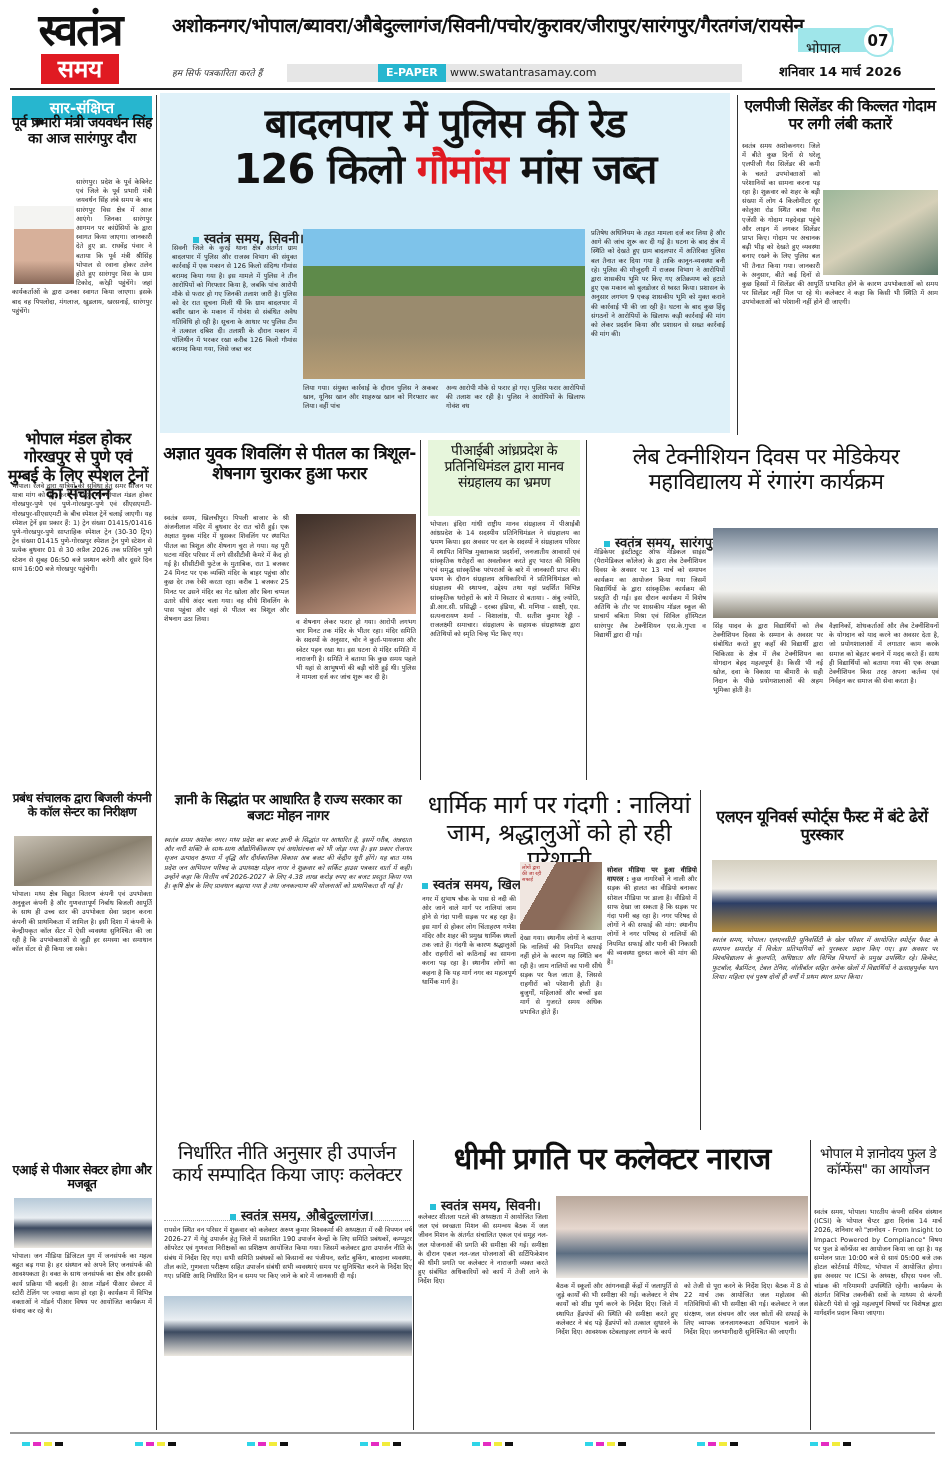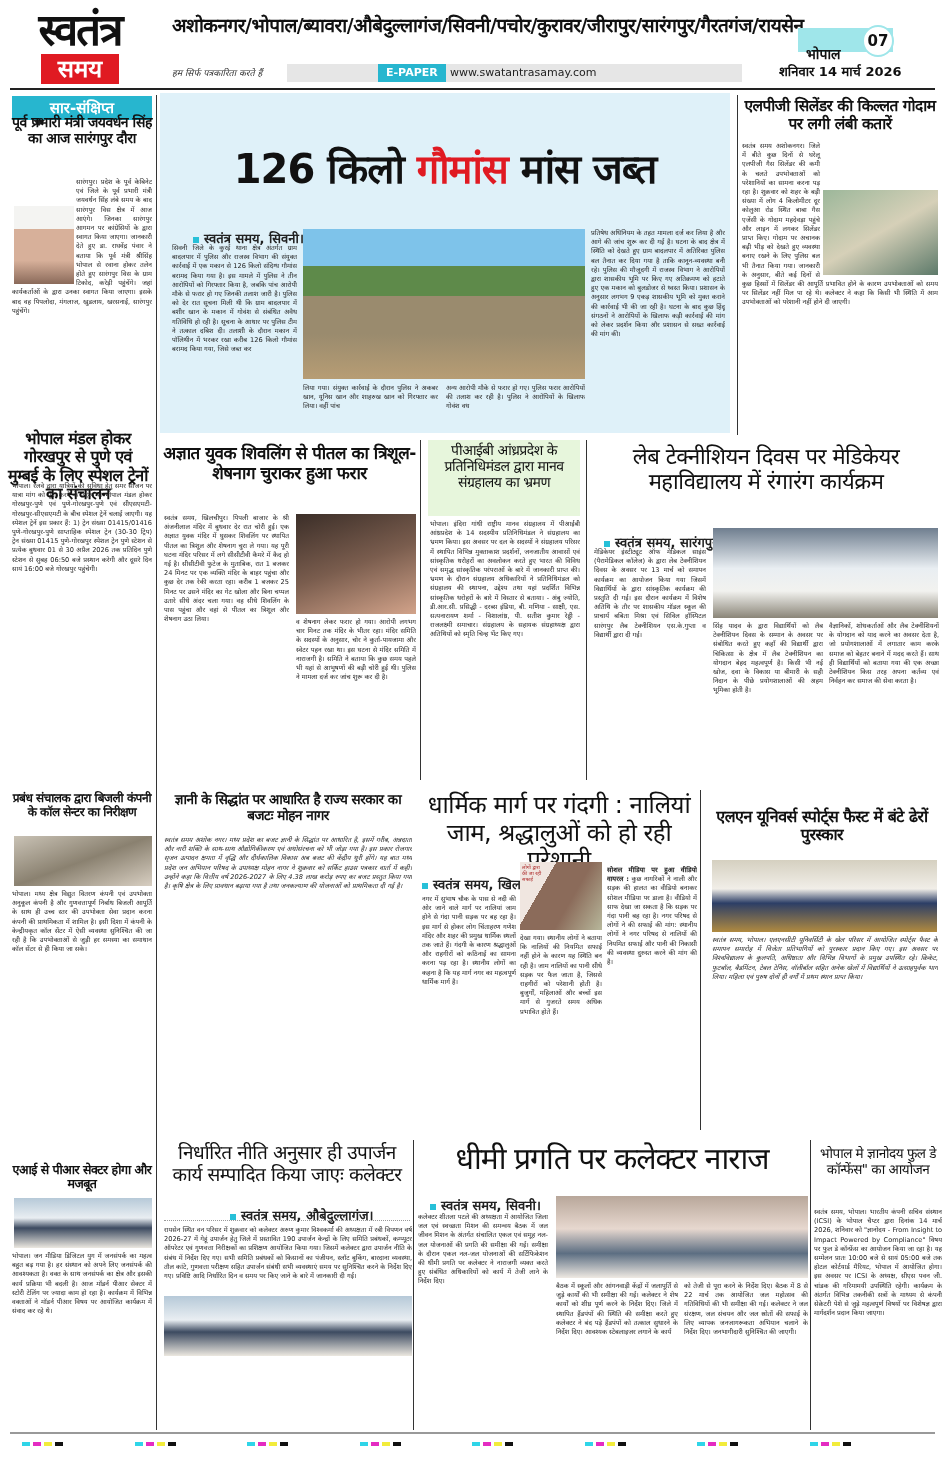--- a/index.html
+++ b/index.html
@@ -7,21 +7,21 @@
 .abs{position:absolute}
 .masthead-logo{left:10px;top:6px;width:140px;height:80px}
 .logo-top{font-family:"DejaVu Serif",serif;font-weight:bold;font-size:44px;line-height:48px;letter-spacing:-2px;color:#111;text-align:center}
 .logo-bottom{margin:0 auto;width:78px;background:#e01a22;color:#fff;font-weight:bold;font-size:24px;line-height:30px;text-align:center}
 .cities{left:172px;top:12px;font-size:19px;font-weight:bold;letter-spacing:-0.5px;white-space:nowrap;color:#111}
 .tagline{left:172px;top:66px;font-size:9px;color:#333;font-style:italic}
 .epaper-bar{left:287px;top:64px;width:455px;height:18px;background:#e6e6e6}
 .epaper-tag{left:378px;top:64px;height:18px;padding:0 8px;background:#27b6cf;color:#fff;font-size:11px;line-height:18px;font-weight:bold}
 .epaper-url{left:450px;top:64px;font-size:11px;line-height:18px;color:#222}
 .edition-box{left:798px;top:28px;width:95px;height:24px;background:#9fe6ea}
-.edition-name{left:806px;top:44px;font-size:14px;font-weight:bold}
+.edition-name{left:806px;top:38px;font-size:14px;font-weight:normal}
 .page-num{left:862px;top:25px;width:32px;height:32px;border-radius:50%;background:#fff;border:2px solid #9fe6ea;font-size:15px;font-weight:bold;text-align:center;line-height:28px}
 .date{left:779px;top:62px;font-size:13px;font-weight:bold;white-space:nowrap}
 .rule{left:10px;top:88px;width:925px;height:2px;background:#222}
 .col-sep{background:#333;width:1px}
 .body-text{font-size:6.6px;line-height:9.2px;color:#222;text-align:justify;overflow:hidden}
 .hl{font-weight:bold;color:#111;text-align:center;line-height:1.15;letter-spacing:-0.5px}
 .byline{font-size:13px;font-weight:bold;color:#222}
 .byline:before{content:"";display:inline-block;width:6px;height:6px;background:#27c0d8;margin-right:5px}
 .photo{background:linear-gradient(135deg,#7d8a6a,#b9a98a 45%,#6f7c60);}
 .photo2{background:linear-gradient(160deg,#c9c2b5,#8a8170 50%,#d8cfc2)}
@@ -81,21 +81,21 @@
 
 <article>
   <h2 class="abs hl" style="left:12px;top:1163px;width:140px;font-size:12.5px">एआई से पीआर सेक्टर होगा और मजबूत</h2>
   <div class="abs photo3" style="left:14px;top:1198px;width:138px;height:50px"></div>
   <p class="abs body-text" style="left:12px;top:1252px;width:140px;height:178px">भोपाल। जन मीडिया डिजिटल युग में जनसंपर्क का महत्व बहुत बढ़ गया है। हर संस्थान को अपने लिए जनसंपर्क की आवश्यकता है। वक्त के साथ जनसंपर्क का क्षेत्र और इसकी कार्य प्रक्रिया भी बदली है। आज मॉडर्न पीआर सेक्टर में स्टोरी टेलिंग पर ज्यादा काम हो रहा है। कार्यक्रम में विभिन्न वक्ताओं ने मॉडर्न पीआर विषय पर आयोजित कार्यक्रम में संवाद कर रहे थे।</p>
 </article>
 
 <div class="abs lead-box"></div>
 <article>
   <h1 class="abs hl" style="left:160px;top:100px;width:570px;font-size:40px;letter-spacing:-1px">
-    <br>
+    <span>बादलपार में पुलिस की रेड</span><br>
     <span>126 किलो</span>
     <span style="color:#e01a22">गौमांस</span>
     <span>मांस जब्त</span>
   </h1>
   <div class="abs byline" style="left:193px;top:229px">स्वतंत्र समय, सिवनी।</div>
   <p class="abs body-text" style="left:172px;top:244px;width:125px;height:185px">सिवनी जिले के कुरई थाना क्षेत्र अंतर्गत ग्राम बादलपार में पुलिस और राजस्व विभाग की संयुक्त कार्रवाई में एक मकान से 126 किलो संदिग्ध गौमांस बरामद किया गया है। इस मामले में पुलिस ने तीन आरोपियों को गिरफ्तार किया है, जबकि पांच आरोपी मौके से फरार हो गए जिनकी तलाश जारी है। पुलिस को देर रात सूचना मिली थी कि ग्राम बादलपार में बशीर खान के मकान में गोवंश से संबंधित अवैध गतिविधि हो रही है। सूचना के आधार पर पुलिस टीम ने तत्काल दबिश दी। तलाशी के दौरान मकान में पॉलिथीन में भरकर रखा करीब 126 किलो गौमांस बरामद किया गया, जिसे जब्त कर</p>
   <div class="abs photo" style="left:303px;top:229px;width:282px;height:150px;background:linear-gradient(180deg,#7ec3ea 0 25%,#5e8a4a 25% 45%,#9a8b6e 45% 70%,#b79d74)"></div>
   <p class="abs body-text" style="left:303px;top:384px;width:135px;height:46px">लिया गया। संयुक्त कार्रवाई के दौरान पुलिस ने अकबर खान, यूनिस खान और शाहरुख खान को गिरफ्तार कर लिया। वहीं पांच</p>
   <p class="abs body-text" style="left:446px;top:384px;width:139px;height:46px">अन्य आरोपी मौके से फरार हो गए। पुलिस फरार आरोपियों की तलाश कर रही है। पुलिस ने आरोपियों के खिलाफ गोवंश वध</p>
   <p class="abs body-text" style="left:591px;top:229px;width:134px;height:200px">प्रतिषेध अधिनियम के तहत मामला दर्ज कर लिया है और आगे की जांच शुरू कर दी गई है। घटना के बाद क्षेत्र में स्थिति को देखते हुए ग्राम बादलपार में अतिरिक्त पुलिस बल तैनात कर दिया गया है ताकि कानून-व्यवस्था बनी रहे। पुलिस की मौजूदगी में राजस्व विभाग ने आरोपियों द्वारा शासकीय भूमि पर किए गए अतिक्रमण को हटाते हुए एक मकान को बुलडोजर से ध्वस्त किया। प्रशासन के अनुसार लगभग 9 एकड़ शासकीय भूमि को मुक्त कराने की कार्रवाई भी की जा रही है। घटना के बाद कुछ हिंदू संगठनों ने आरोपियों के खिलाफ कड़ी कार्रवाई की मांग को लेकर प्रदर्शन किया और प्रशासन से सख्त कार्रवाई की मांग की।</p>
@@ -152,21 +152,21 @@
 
 <article>
   <h2 class="abs hl" style="left:162px;top:1142px;width:250px;font-size:19px;font-weight:normal">निर्धारित नीति अनुसार ही उपार्जन कार्य सम्पादित किया जाएः कलेक्टर</h2>
   <div class="abs byline" style="left:230px;top:1206px">स्वतंत्र समय, औबेदुल्लागंज।</div>
   <div class="abs" style="left:164px;top:1220px;width:246px;border-top:1px dotted #999"></div>
   <div class="abs photo3" style="left:164px;top:1296px;width:248px;height:60px"></div>
   <p class="abs body-text" style="left:164px;top:1226px;width:248px;height:204px"><span style="float:left;width:100%;height:0"></span><span>रायसेन स्थित वन परिसर में शुक्रवार को कलेक्टर अरुण कुमार विश्वकर्मा की अध्यक्षता में रबी विपणन वर्ष 2026-27 में गेहूं उपार्जन हेतु जिले में प्रस्तावित 190 उपार्जन केन्द्रों के लिए समिति प्रबंधकों, कम्प्यूटर ऑपरेटर एवं गुणवत्ता निरीक्षकों का प्रशिक्षण आयोजित किया गया। जिसमें कलेक्टर द्वारा उपार्जन नीति के संबंध में निर्देश दिए गए। सभी समिति प्रबंधकों को किसानों का पंजीयन, स्लॉट बुकिंग, बारदाना व्यवस्था, तौल कांटे, गुणवत्ता परीक्षण सहित उपार्जन संबंधी सभी व्यवस्थाएं समय पर सुनिश्चित करने के निर्देश दिए गए। प्रविष्टि आदि निर्धारित दिन व समय पर किए जाने के बारे में जानकारी दी गई।</span></p>
 </article>
 
 <article>
-  <h2 class="abs hl" style="left:416px;top:1142px;width:392px;font-size:30px;font-weight:normal;letter-spacing:-1px">धीमी प्रगति पर कलेक्टर नाराज</h2>
+  <h2 class="abs hl" style="left:416px;top:1142px;width:392px;font-size:30px;font-weight:bold;letter-spacing:-1px">धीमी प्रगति पर कलेक्टर नाराज</h2>
   <div class="abs byline" style="left:430px;top:1196px">स्वतंत्र समय, सिवनी।</div>
   <p class="abs body-text" style="left:418px;top:1213px;width:130px;height:217px">कलेक्टर शीतला पटले की अध्यक्षता में आयोजित जिला जल एवं स्वच्छता मिशन की समन्वय बैठक में जल जीवन मिशन के अंतर्गत संचालित एकल एवं समूह नल-जल योजनाओं की प्रगति की समीक्षा की गई। समीक्षा के दौरान एकल नल-जल योजनाओं की सर्टिफिकेशन की धीमी प्रगति पर कलेक्टर ने नाराजगी व्यक्त करते हुए संबंधित अधिकारियों को कार्य में तेजी लाने के निर्देश दिए।</p>
   <div class="abs photo" style="left:556px;top:1196px;width:252px;height:82px;background:linear-gradient(180deg,#b8a79a,#e7d8cf 40%,#5c6e82 70%,#efe9e2)"></div>
   <p class="abs body-text" style="left:556px;top:1282px;width:122px;height:148px">बैठक में स्कूलों और आंगनवाड़ी केंद्रों में जलापूर्ति से जुड़े कार्यों की भी समीक्षा की गई। कलेक्टर ने शेष कार्यों को शीघ्र पूर्ण करने के निर्देश दिए। जिले में स्थापित हैंडपंपों की स्थिति की समीक्षा करते हुए कलेक्टर ने बंद पड़े हैंडपंपों को तत्काल सुधारने के निर्देश दिए। आवश्यक स्टेबलाइजर लगाने के कार्य</p>
   <p class="abs body-text" style="left:684px;top:1282px;width:124px;height:148px">को तेजी से पूरा करने के निर्देश दिए। बैठक में 8 से 22 मार्च तक आयोजित जल महोत्सव की गतिविधियों की भी समीक्षा की गई। कलेक्टर ने जल संरक्षण, जल संचयन और जल स्रोतों की सफाई के लिए व्यापक जनजागरूकता अभियान चलाने के निर्देश दिए। जनभागीदारी सुनिश्चित की जाएगी।</p>
 </article>
 
 <article>
   <h2 class="abs hl" style="left:814px;top:1146px;width:128px;font-size:13.5px;font-weight:normal">भोपाल मे ज्ञानोदय फुल डे कॉन्फेंस" का आयोजन</h2>
   <p class="abs body-text" style="left:814px;top:1208px;width:128px;height:222px">स्वतंत्र समय, भोपाल। भारतीय कंपनी सचिव संस्थान (ICSI) के भोपाल चैप्टर द्वारा दिनांक 14 मार्च 2026, शनिवार को "ज्ञानोदय - From Insight to Impact Powered by Compliance" विषय पर फुल डे कॉन्फ्रेंस का आयोजन किया जा रहा है। यह सम्मेलन प्रातः 10:00 बजे से सायं 05:00 बजे तक होटल कोर्टयार्ड मैरियट, भोपाल में आयोजित होगा। इस अवसर पर ICSI के अध्यक्ष, सीएस पवन जी. चांडक की गरिमामयी उपस्थिति रहेगी। कार्यक्रम के अंतर्गत विभिन्न तकनीकी सत्रों के माध्यम से कंपनी सेक्रेटरी पेशे से जुड़े महत्वपूर्ण विषयों पर विशेषज्ञ द्वारा मार्गदर्शन प्रदान किया जाएगा।</p>

